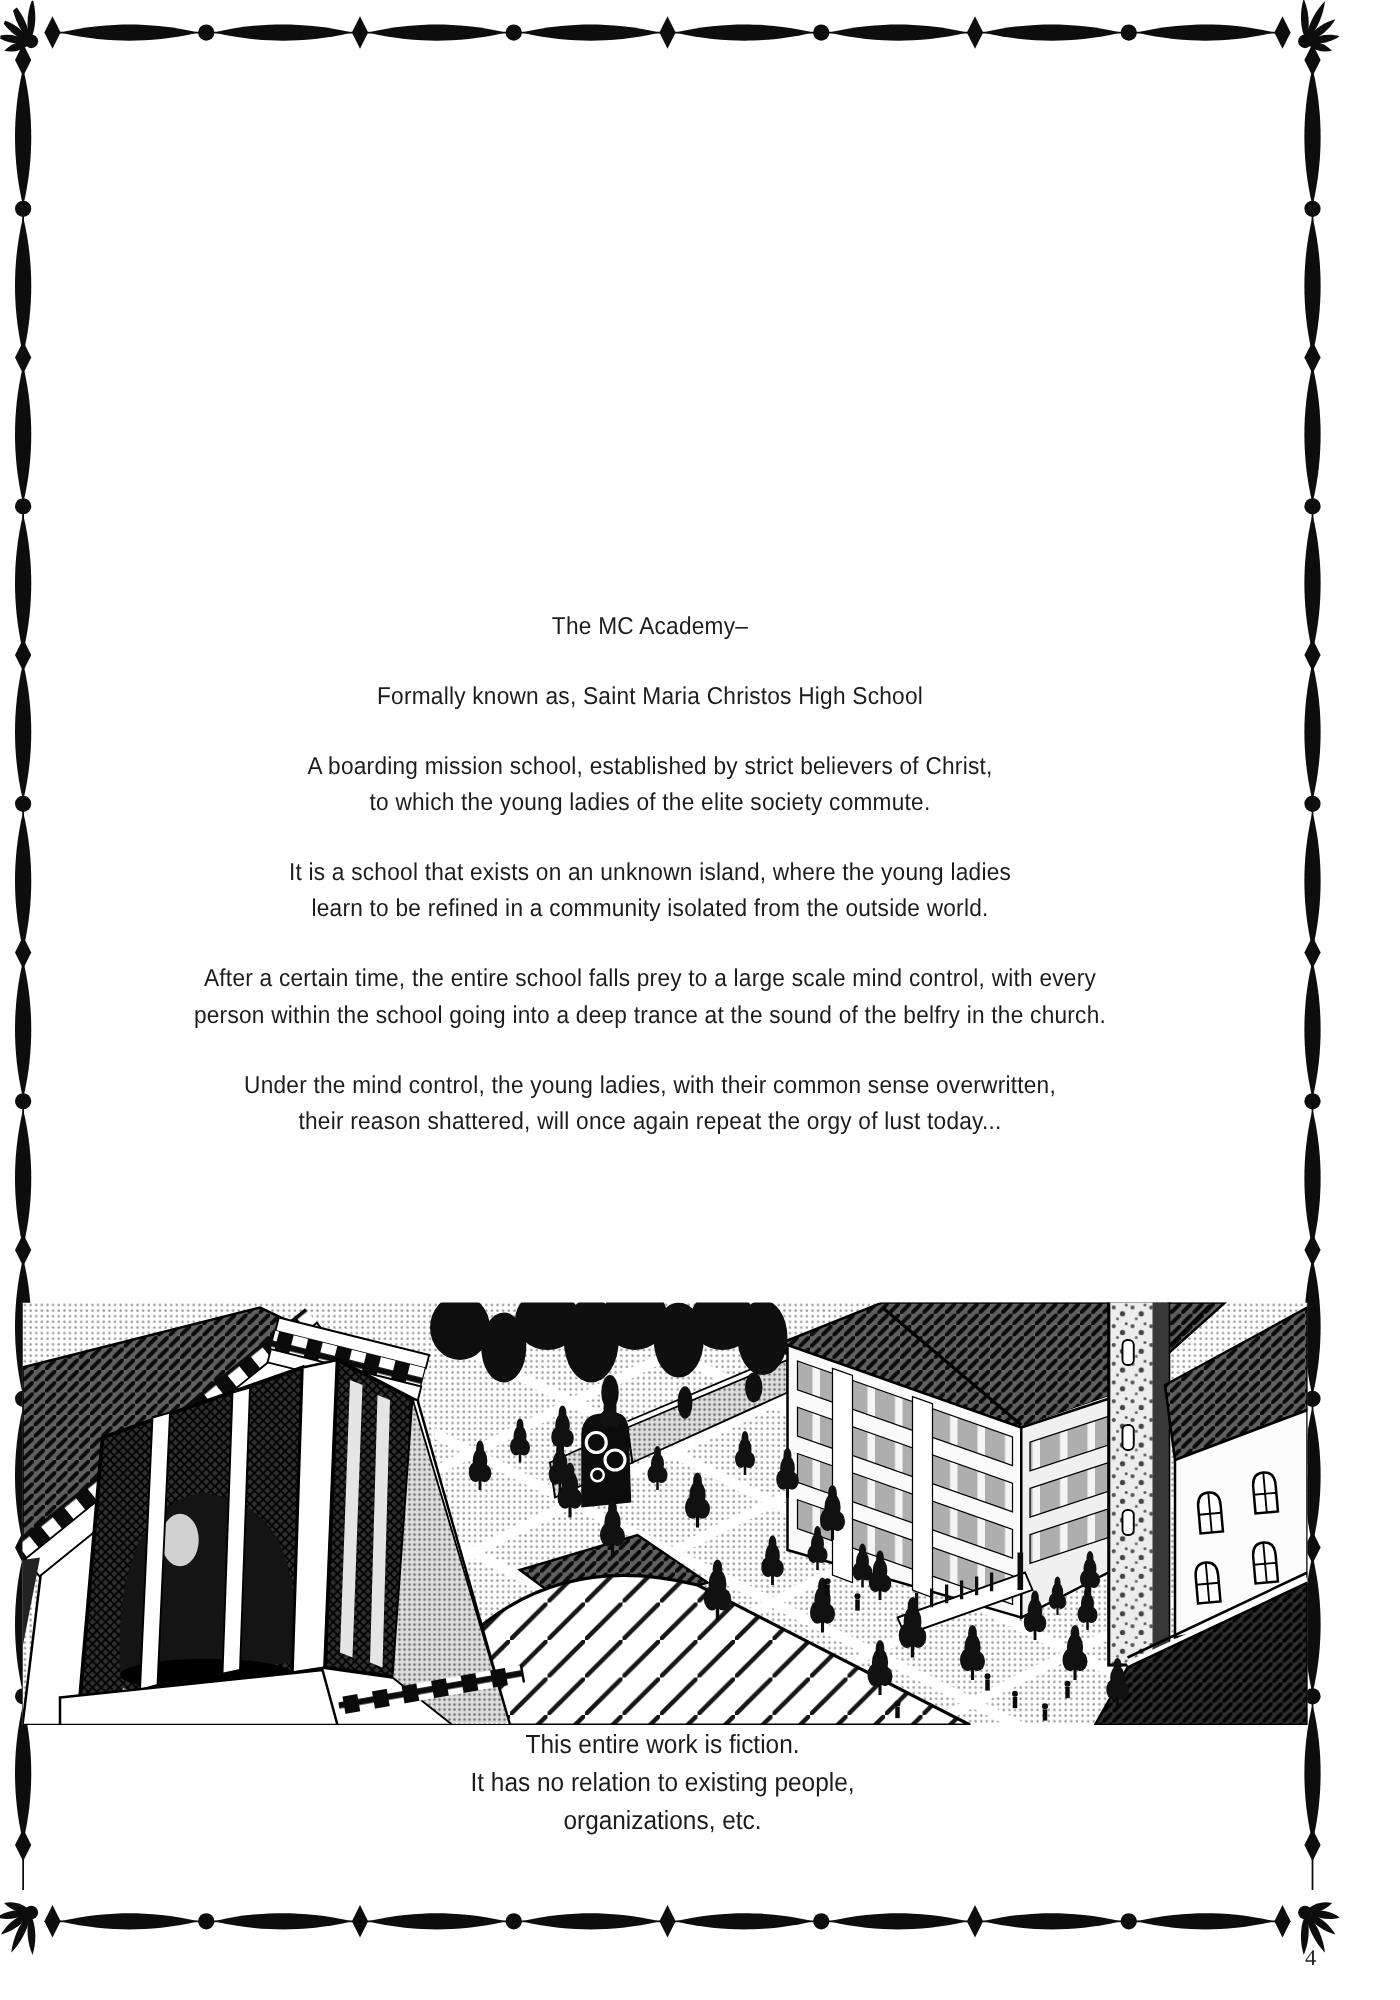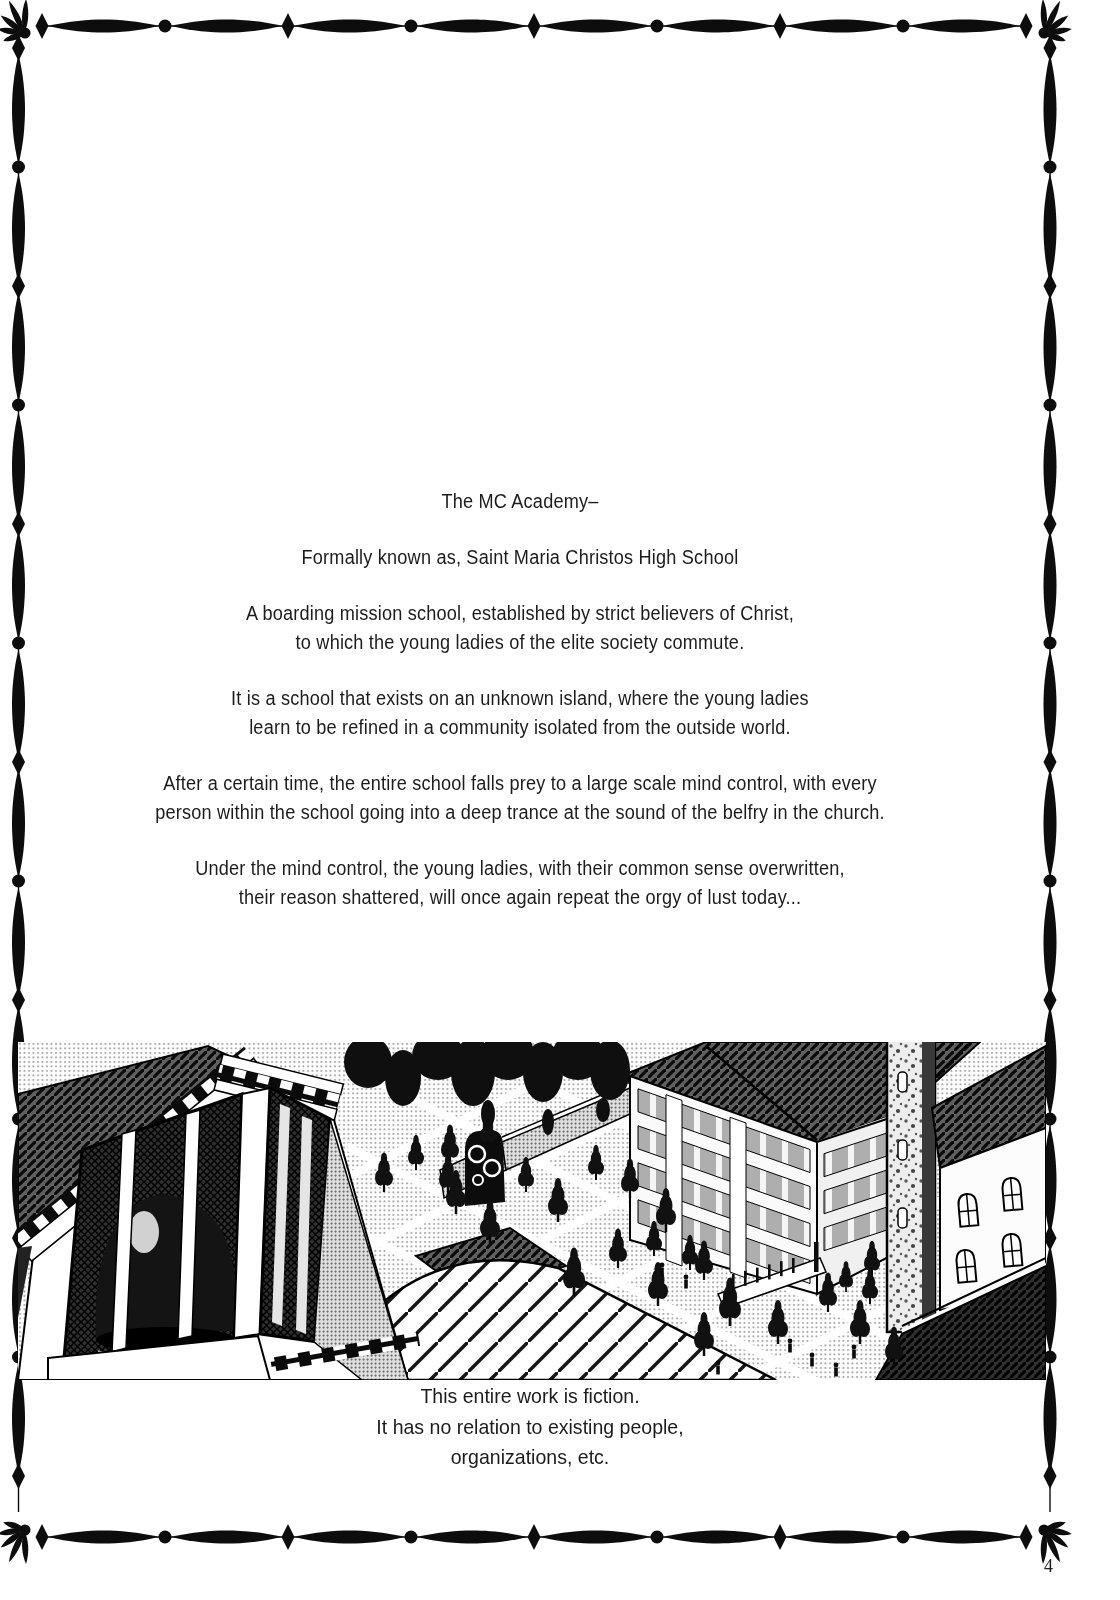--- a/index.html
+++ b/index.html
@@ -1,17 +1,17 @@
 <!DOCTYPE html>
 <html><head>
 <meta charset="utf-8">
 <style>
   html,body{margin:0;padding:0;background:#fff;}
   .page{position:relative;width:1120px;height:1600px;background:#ffffff;overflow:hidden;
-        font-family:"Liberation Sans",sans-serif;color:#1c1c1c;}
+        font-family:"Liberation Sans",sans-serif;color:#1c1c1c;border-radius:32px;}
   .frame{position:absolute;left:0;top:0;}
   .synopsis{position:absolute;top:487px;left:0;width:1040px;text-align:center;
             font-size:19.5px;line-height:29px;letter-spacing:.2px;
             transform:scaleX(.93);transform-origin:50% 0;}
   .synopsis .para{margin:0 0 27px 0;}
   .illustration{position:absolute;left:18px;top:1042px;width:1028px;height:338px;}
   .disclaimer{position:absolute;top:1381px;left:0;width:1060px;text-align:center;
               font-size:21px;line-height:30.5px;transform:scaleX(.93);transform-origin:50% 0;}
   .pagenum{position:absolute;top:1556px;left:1044px;font-family:"Liberation Serif",serif;
            font-size:18px;color:#222;}

